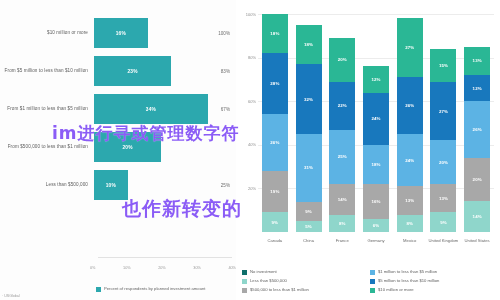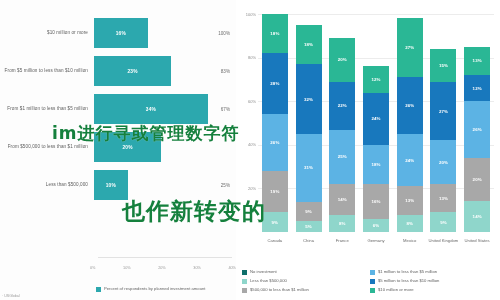--- a/index.html
+++ b/index.html
@@ -97,29 +97,29 @@
   }
   .rc-leg-item{
     width:50%;display:flex;align-items:flex-start;gap:3px;margin-bottom:3.5px;
   }
   .rc-leg-item .sw{width:5px;height:5px;flex:none;margin-top:.5px;}
   .rc-leg-item .tx{font-size:4.2px;color:#5f5f5f;line-height:1.3;}
 
   
   .cjk-overlay{
     position:absolute;
-    color:#15803d;
+    color:#8b5cf6;
     font-family:"DejaVu Sans", sans-serif;
     font-weight:bold;
     white-space:nowrap;
     pointer-events:none;
     text-shadow:0 0 1px rgba(255,255,255,.55);
   }
   #cjk-line1{left:52px;top:122px;font-size:17px;letter-spacing:1px;}
-  #cjk-line2{left:122px;top:196px;font-size:23px;letter-spacing:1px;}
+  #cjk-line2{left:122px;top:196px;font-size:19px;letter-spacing:1px;}
 </style>
 </head>
 <body>
 
 <div id="left-chart">
   <div id="lc-rows">
       <div class="lc-row" style="top: 18px; height: 30px;">
         <div class="lc-label">$10 million or more</div>
         <div class="lc-bar" style="width: 53.6px; background: rgb(44, 168, 174);">
           <span class="lc-val">16%</span>

